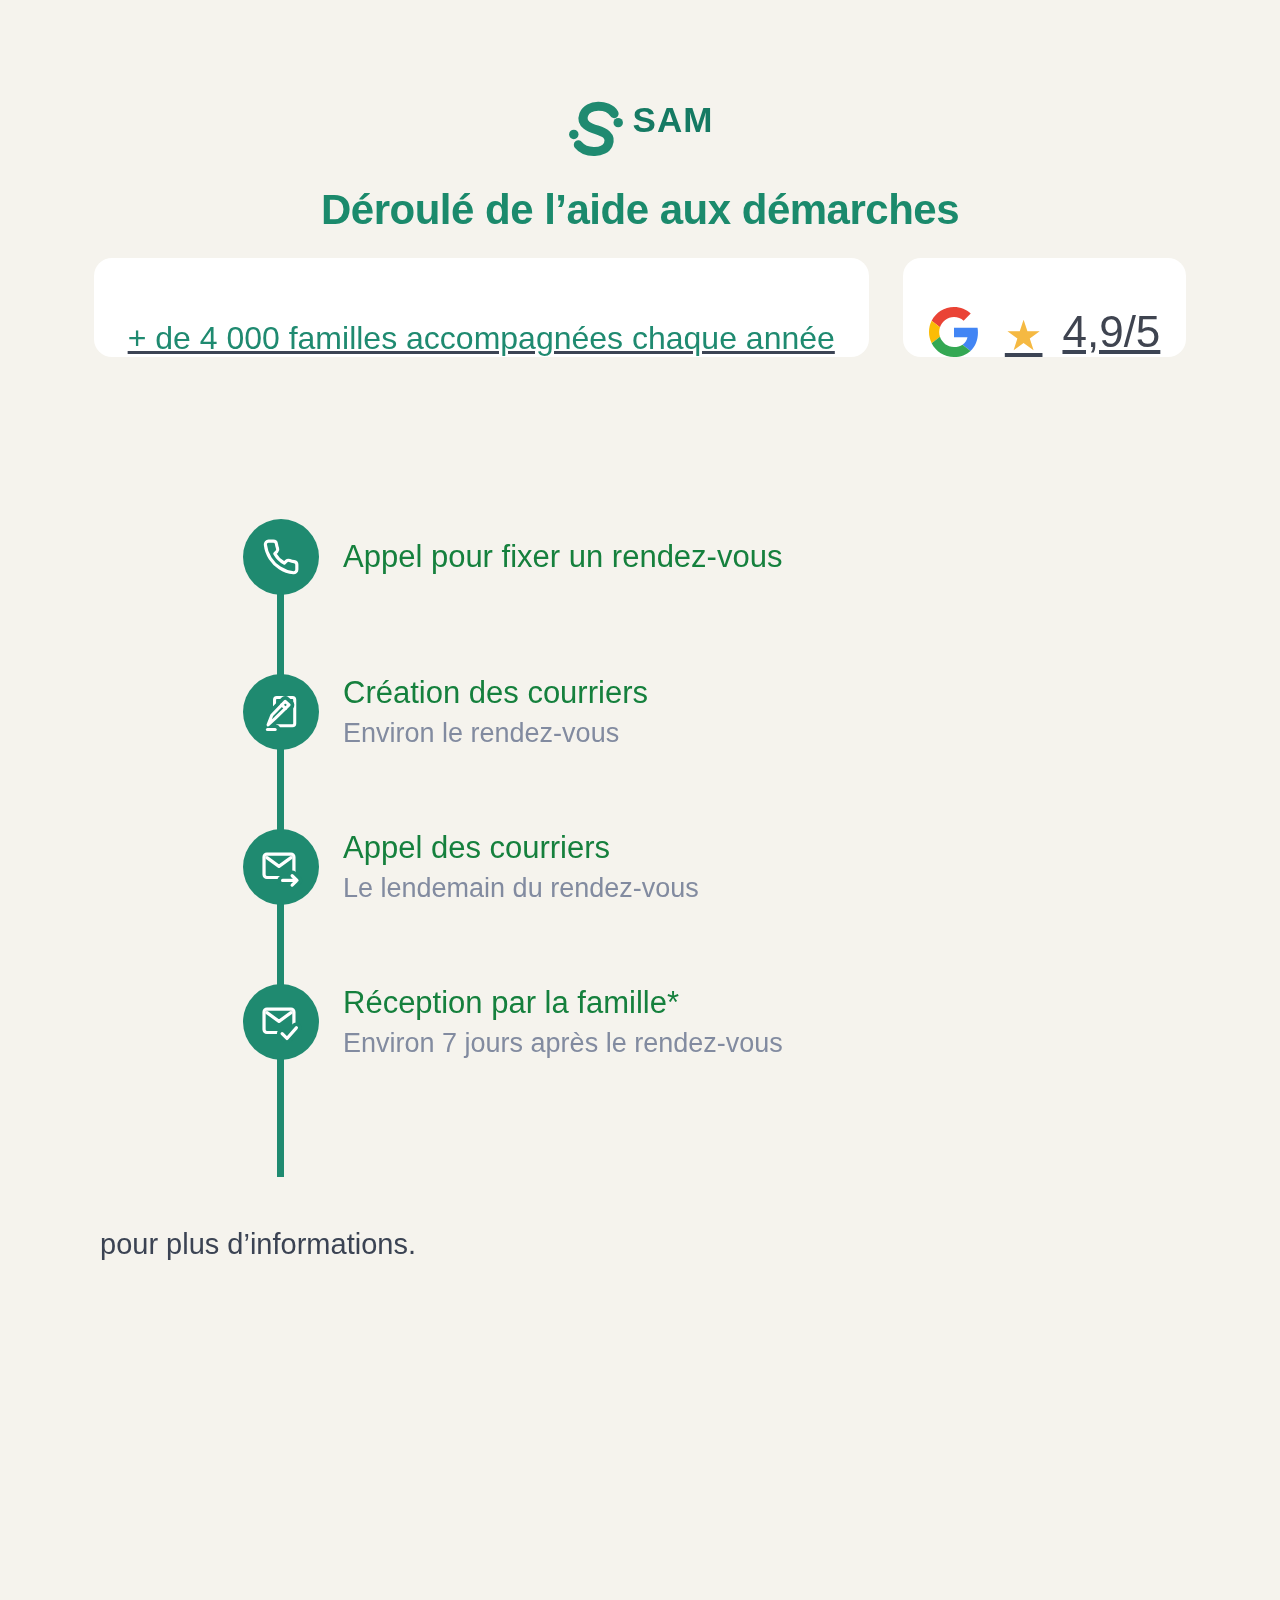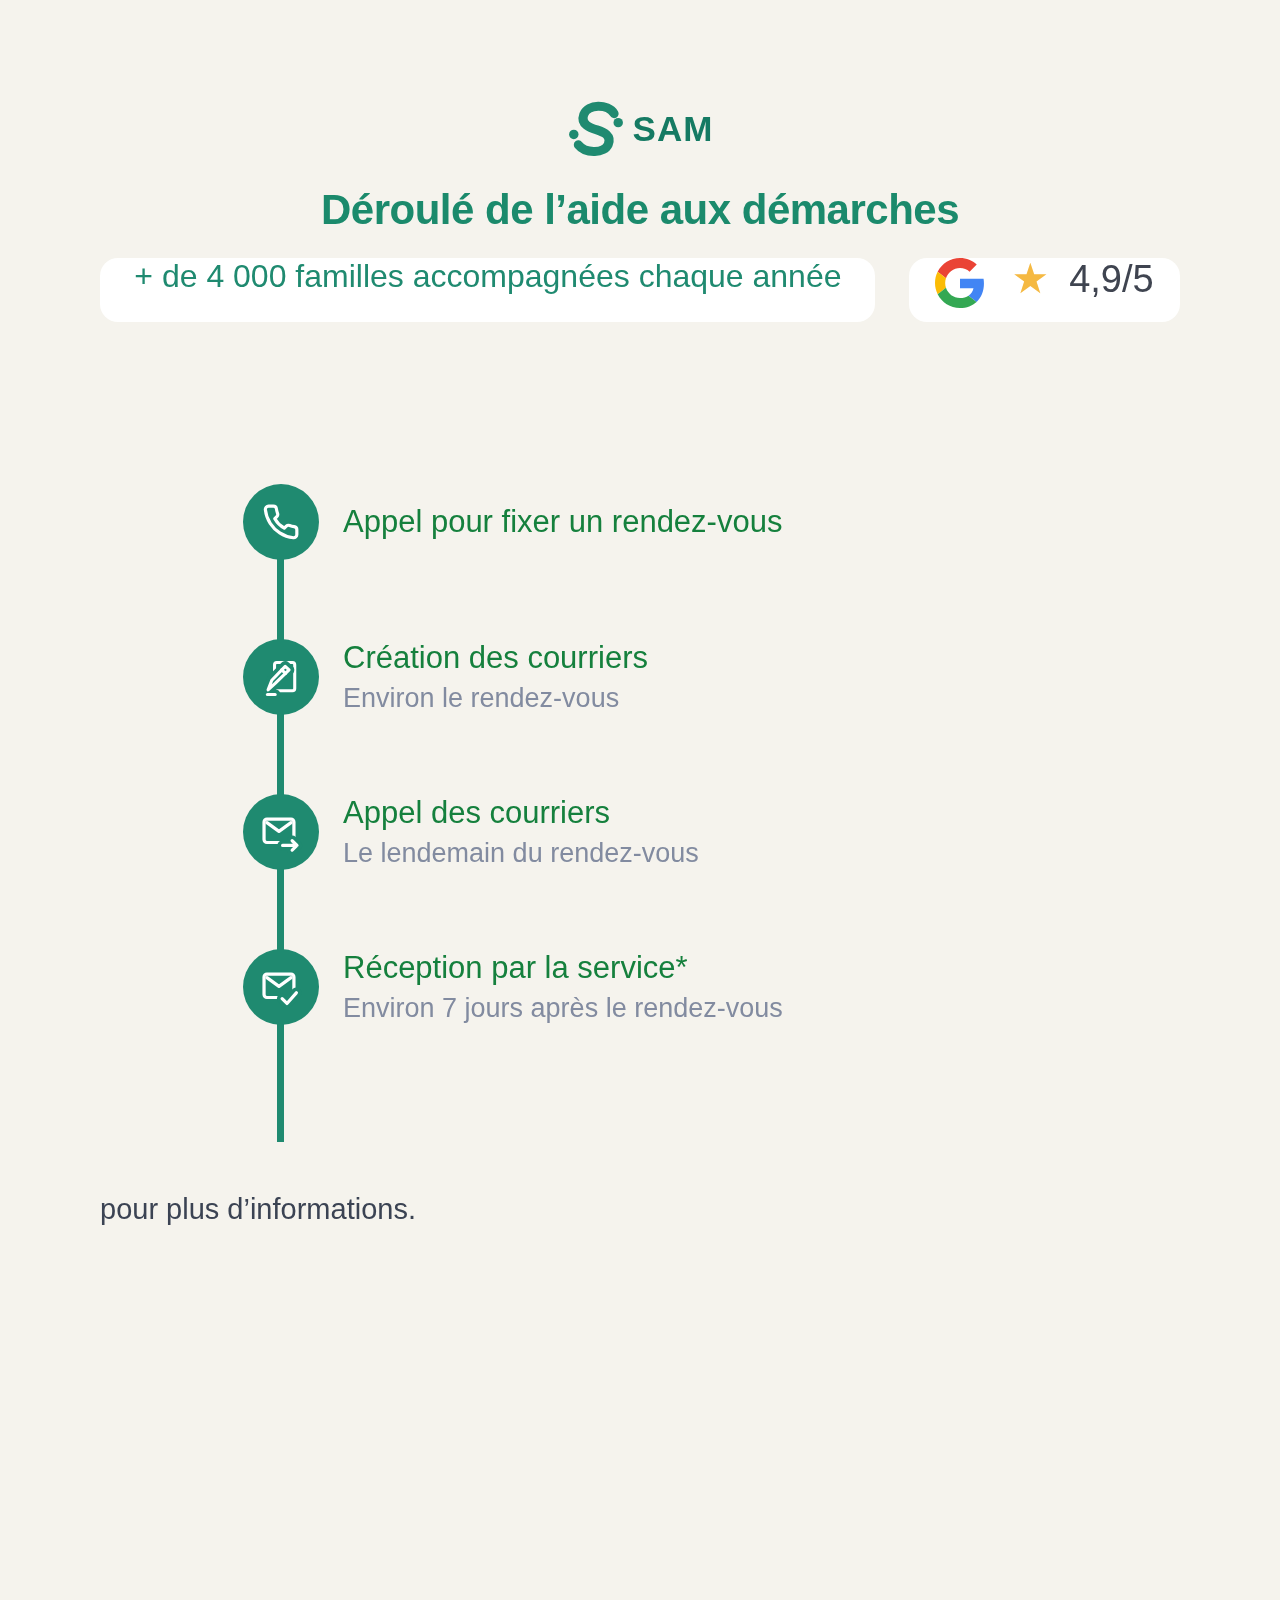--- a/index.html
+++ b/index.html
@@ -4,43 +4,43 @@
 <style>
   * { margin:0; padding:0; box-sizing:border-box; }
   html,body { width:1280px; height:1600px; }
   body {
     background:#f5f3ed;
     font-family:"Liberation Sans", sans-serif;
     color:#3c4454;
     overflow:hidden;
   }
   .logo-row {
-    display:flex; justify-content:center; align-items:center;
+    display:flex; justify-content:center; align-items:flex-start;
     gap:8px; padding-top:100px;
   }
   .logo-mark svg { display:block; }
   .logo-text {
     font-size:35px; font-weight:bold; color:#157a63; letter-spacing:1px;
   }
   .page-title {
     text-align:center; margin-top:28px;
     font-size:42px; font-weight:bold; color:#1b8a6c; letter-spacing:-0.5px;
   }
   .pills-row {
     display:flex; justify-content:center; align-items:stretch;
     gap:34px; margin-top:24px;
   }
   .pill {
-    background:#ffffff; border-radius:18px; height:64px;
-    display:flex; align-items:flex-start;
+    background:#ffffff; border-radius:18px; height:99px;
+    display:flex; align-items:flex-end;text-decoration:underline;
   }
   .pill-families { padding:0 34px; }
   .pill-families .pill-text { font-size:32px; color:#1f8a70; }
   .pill-google { padding:0 26px; gap:20px; }
-  .pill-google .rating-text { font-size:38px; color:#3f4450; }
+  .pill-google .rating-text { font-size:44px; color:#3f4450; }
   .star-icon { font-size:42px; color:#f5b942; line-height:1; margin-left:6px; }
 
   .timeline {
     position:relative; margin:162px 0 0 243px; width:900px;
   }
   .timeline-line {
     position:absolute; left:34px; top:38px; width:7px; height:620px;
     background:#1f8a70; z-index:0;
   }
   .step {
@@ -167,21 +167,21 @@
           <g stroke="#1f8a70" stroke-width="6.5">
             <path d="M14.2 20.2 L17.2 23.2 L23 16.6"></path>
           </g>
           <g stroke="#ffffff" stroke-width="2">
             <path d="M14.2 20.2 L17.2 23.2 L23 16.6"></path>
           </g>
         </svg>
       </span>
     </div>
     <div class="step-text">
-      <div class="step-title">Réception par la service*</div>
+      <div class="step-title">Réception par la famille*</div>
       <div class="step-subtitle">Environ 7 jours après le rendez-vous</div>
     </div>
   </div>
 </div>
 
 <div class="footnote">
   <div>pour plus d’informations.</div>
 </div>
 
 </body></html>

